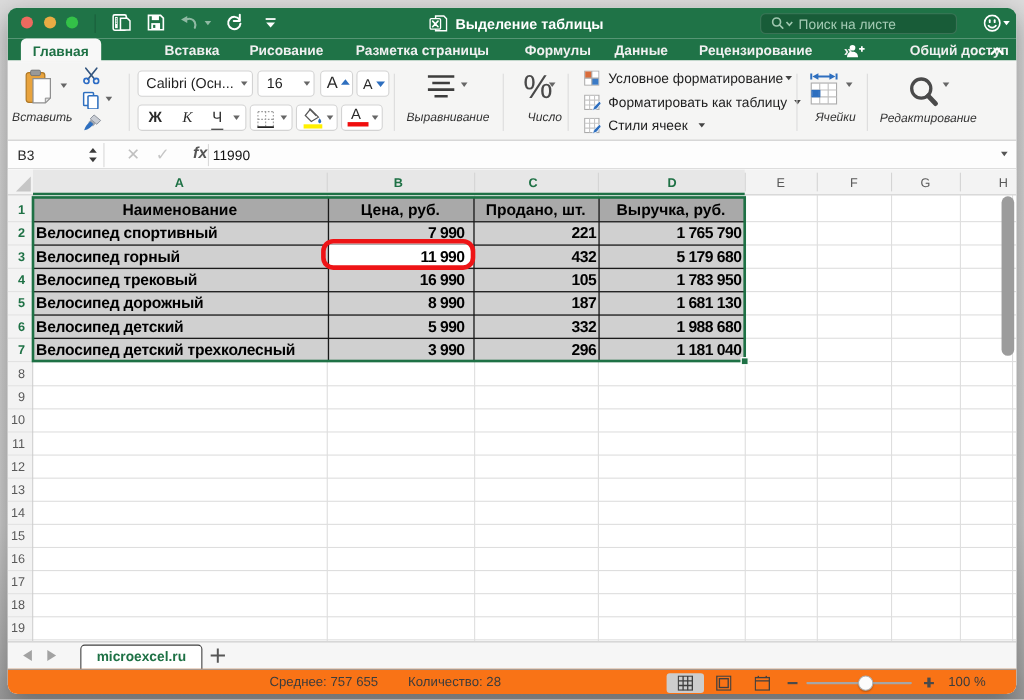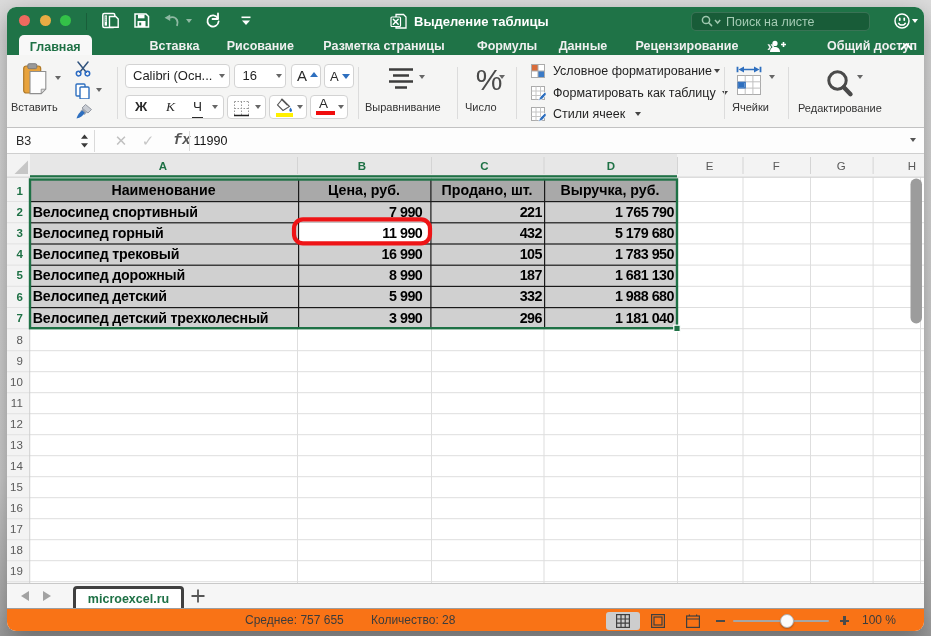--- a/index.html
+++ b/index.html
@@ -10,21 +10,21 @@
   
   #titlebar { position:absolute; left:0; top:0; width:917px; height:28px; background:#1F7347; }
   #tabrow { position:absolute; left:0; top:28px; width:917px; height:20.3px; background:#1F7347; }
   .tl { position:absolute; top:7.5px; width:11px; height:11px; border-radius:50%; }
   .tabtxt { position:absolute; top:1.5px; height:19px; line-height:19px; font-size:12.5px; font-weight:bold; color:#F0F0F0; white-space:nowrap;margin-left:36px; }
   #activetab { position:absolute; left:11.5px; top:27.6px; width:73.5px; height:22.4px; background:#F8F8F8; border-radius:5px 5px 0 0; }
   #activetab span { display:block; text-align:center; line-height:24px; font-size:12.5px; font-weight:bold; color:#1E7145; }
   
   #ribbon { position:absolute; left:0; top:50px; width:917px; height:71px; background:#F5F5F4; border-bottom:1px solid #C2C2C2; }
   .rsep { position:absolute; top:10px; height:52px; width:1px; background:#DCDCDC; }
-  .rlabel { position:absolute; font-size:11px; color:#333; white-space:nowrap; text-align:left; }
+  .rlabel { position:absolute; font-size:11px; color:#333; white-space:nowrap; text-align:right;font-style:italic; }
   .rbox { position:absolute; background:#fff; border:1px solid #D3D3D3; border-radius:4px; }
   .darr { position:absolute; width:0; height:0; border-left:3.5px solid transparent; border-right:3.5px solid transparent; border-top:4.5px solid #666; }
   
   #fbar { position:absolute; left:0; top:121px; width:917px; height:26px; background:#FDFDFD; border-bottom:1px solid #CFCFCF; }
   
   #sheet { position:absolute; left:0; top:147px; width:917px; height:429px; background:#fff; }
   
   #stabs { position:absolute; left:0; top:576px; width:917px; height:25px; background:#F6F6F6; border-top:1px solid #C9C9C9; }
   
   #status { position:absolute; left:0; top:601px; width:917px; height:23px; background:#f97316; border-top:1px solid #9E9E9E; }
@@ -262,21 +262,21 @@
   </div>
   <div id="fbar">
     <div class="abs" style="left:9px; top:0; height:26px; line-height:26px; font-size:12.5px; color:#2A2A2A;">B3</div>
     <svg class="abs" style="left:73px; top:6px;" width="9" height="14" viewBox="0 0 9 14">
       <path d="M4.5 0.5 L8 4.8 H1 z" fill="#3A3A3A"></path>
       <path d="M4.5 13.5 L8 9.2 H1 z" fill="#3A3A3A"></path>
     </svg>
     <div class="abs" style="left:87px; top:2px; width:1px; height:22px; background:#DADADA;"></div>
     <div class="abs" style="left:100px; top:0; width:28px; height:26px; line-height:26px; font-size:15px; color:#C0C0C0; text-align:center;">✕</div>
     <div class="abs" style="left:127px; top:0; width:28px; height:26px; line-height:26px; font-size:15px; color:#C6C6C6; text-align:center;">✓</div>
-    <div class="abs" style="left:162px; top:0; width:26px; height:26px; line-height:25px; font-size:14.5px; color:#555; text-align:center; font-family:Liberation Mono, monospace; font-style:italic; font-weight:bold;">fx</div>
+    <div class="abs" style="left:162px; top:0; width:26px; height:26px; line-height:25px; font-size:14.5px; color:#555; text-align:center; font-family:Liberation Sans, sans-serif; font-style:italic; font-weight:bold;">fx</div>
     <div class="abs" style="left:182px; top:3px; width:1px; height:20px; background:#DADADA;"></div>
     <div class="abs" style="left:186.5px; top:0; height:26px; line-height:26px; font-size:12.5px; color:#111;">11990</div>
     <div class="darr" style="left:903px; top:10px; border-top-color:#555;"></div>
   </div>
   <div id="sheet">
 <svg id="sheetsvg" width="917" height="429" viewBox="0 0 917 429" style="position:absolute;left:0;top:0;" font-family="Liberation Sans, sans-serif">
 <rect x="0" y="0" width="917" height="429" fill="#FFFFFF"></rect>
 <rect x="0" y="0" width="917" height="23.5" fill="#F3F3F3"></rect>
 <rect x="23" y="0" width="647" height="23.5" fill="#E7E7E7"></rect>
 <rect x="0" y="23.5" width="23" height="405.5" fill="#F3F3F3"></rect>
@@ -407,21 +407,21 @@
 <text x="415.3" y="168.6" font-size="14.3" letter-spacing="-0.5" font-weight="bold" fill="#000" text-anchor="end">3 990</text>
 <text x="535" y="168.6" font-size="14.3" letter-spacing="-0.5" font-weight="bold" fill="#000" text-anchor="end">296</text>
 <text x="667" y="168.6" font-size="14.3" letter-spacing="-0.5" font-weight="bold" fill="#000" text-anchor="end">1 181 040</text>
 <rect x="287" y="65.3" width="136" height="24" rx="9" fill="none" stroke="#EE1416" stroke-width="4.2"></rect>
 <rect x="903.5" y="24.5" width="11.5" height="145" rx="5.7" fill="#9C9C9C"></rect>
 </svg>
 </div>
   <div id="stabs">
     <div class="abs" style="left:14px; top:7px; width:0; height:0; border-top:5px solid transparent; border-bottom:5px solid transparent; border-right:8px solid #A2A2A2;"></div>
     <div class="abs" style="left:36px; top:7px; width:0; height:0; border-top:5px solid transparent; border-bottom:5px solid transparent; border-left:8px solid #A2A2A2;"></div>
-    <div class="abs" style="left:66px; top:2px; width:111px; height:34px; background:#fff; border:3px solid #404040; border-radius:4px; text-align:center; line-height:21px; font-size:12.5px; font-weight:bold; color:#1E7145;">microexcel.ru</div>
+    <div class="abs" style="left:66px; top:2px; width:111px; height:34px; background:#fff; border:1px solid #404040; border-radius:4px; text-align:center; line-height:21px; font-size:12.5px; font-weight:bold; color:#1E7145;">microexcel.ru</div>
     <svg class="abs" style="left:184px; top:5px;" width="14" height="14" viewBox="0 0 14 14">
       <path d="M7 0.5 V13.5 M0.5 7 H13.5" stroke="#565656" stroke-width="1.8"></path>
     </svg>
   </div>
   <div id="status">
     <div class="stxt" style="left:238px;">Среднее: 757 655</div>
     <div class="stxt" style="left:364px;">Количество: 28</div>
     <div class="abs" style="left:599px; top:2.5px; width:34px; height:18px; background:#CDCDCD; border-radius:3px;"></div>
     <svg class="abs" style="left:609px; top:4.5px;" width="14" height="14" viewBox="0 0 14 14">
       <g stroke="#3F3F3F" stroke-width="1.2" fill="none">

